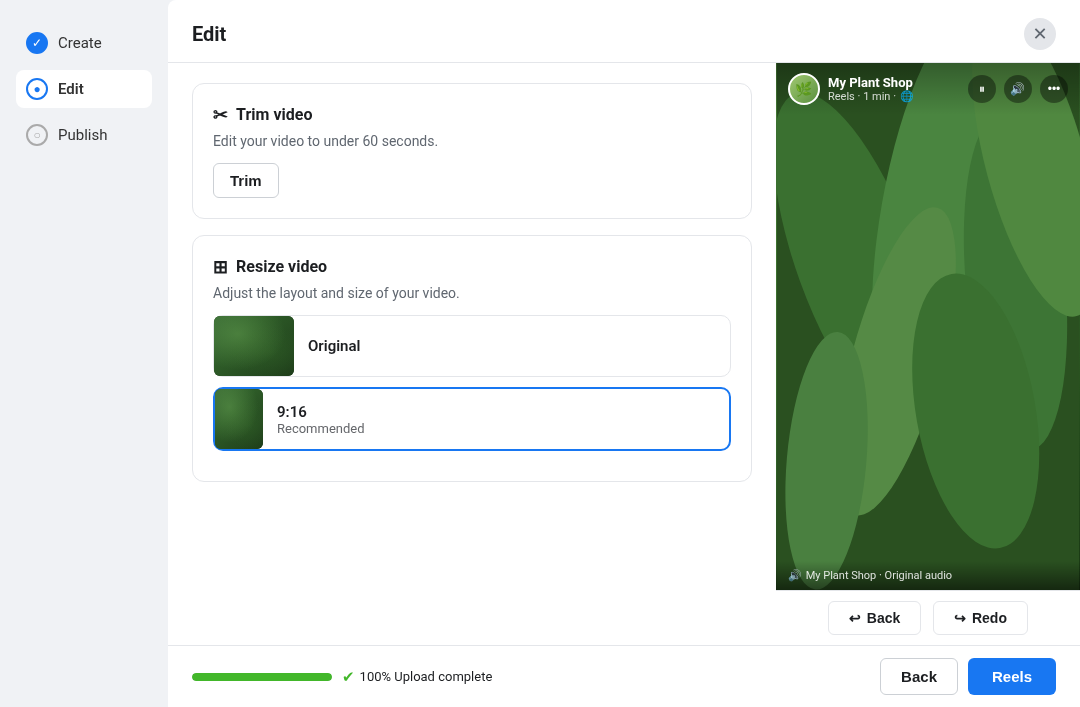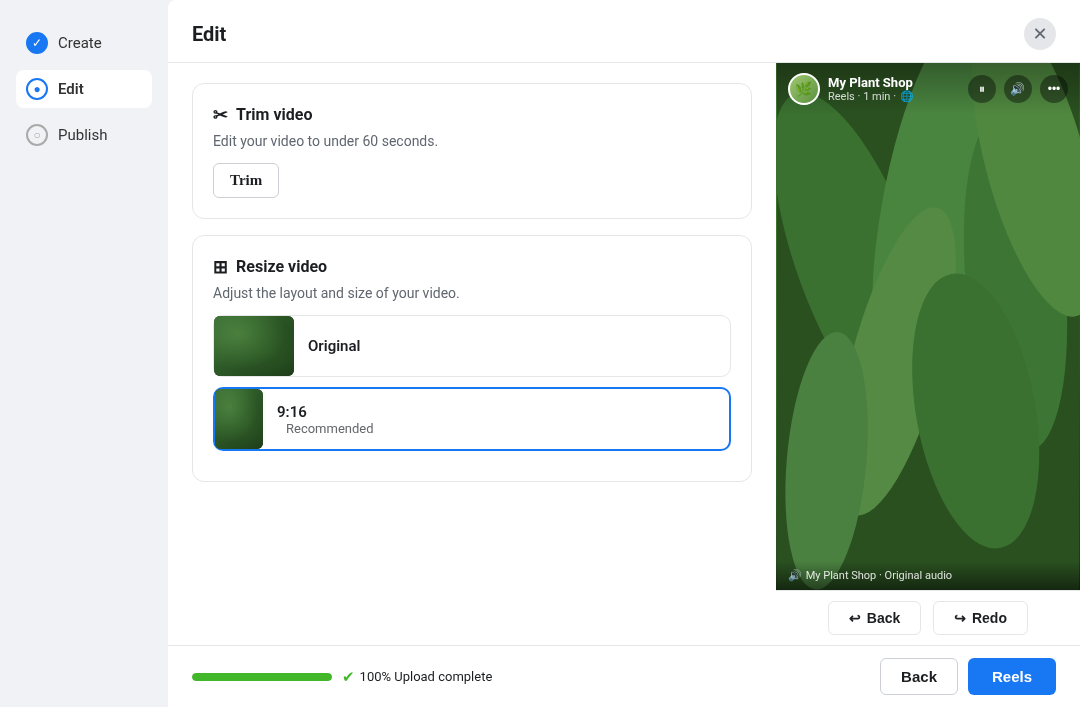--- a/index.html
+++ b/index.html
@@ -127,21 +127,20 @@
     }
     .trim-btn {
       background: #fff;
       border: 1px solid #ccd0d5;
       border-radius: 6px;
       padding: 8px 16px;
       font-size: 15px;
       font-weight: 600;
       cursor: pointer;
       color: #1c1e21;
-      font-family: Liberation Serif, serif;
     }
 
     
     .resize-option {
       display: flex;
       align-items: center;
       border: 1px solid #e4e6ea;
       border-radius: 10px;
       padding: 0;
       margin-bottom: 10px;
@@ -181,21 +180,20 @@
                   radial-gradient(ellipse at 70% 60%, rgba(50,100,40,0.4) 0%, transparent 50%);
     }
     .resize-info .resize-name {
       font-size: 15px;
       font-weight: 600;
       color: #1c1e21;
     }
     .resize-info .resize-rec {
       font-size: 13px;
       color: #65676b;
-      margin-left: 9px;
     }
 
     
     .preview-pane {
       width: 304px;
       background: #000;
       position: relative;
       flex-shrink: 0;
       display: flex;
       flex-direction: column;

